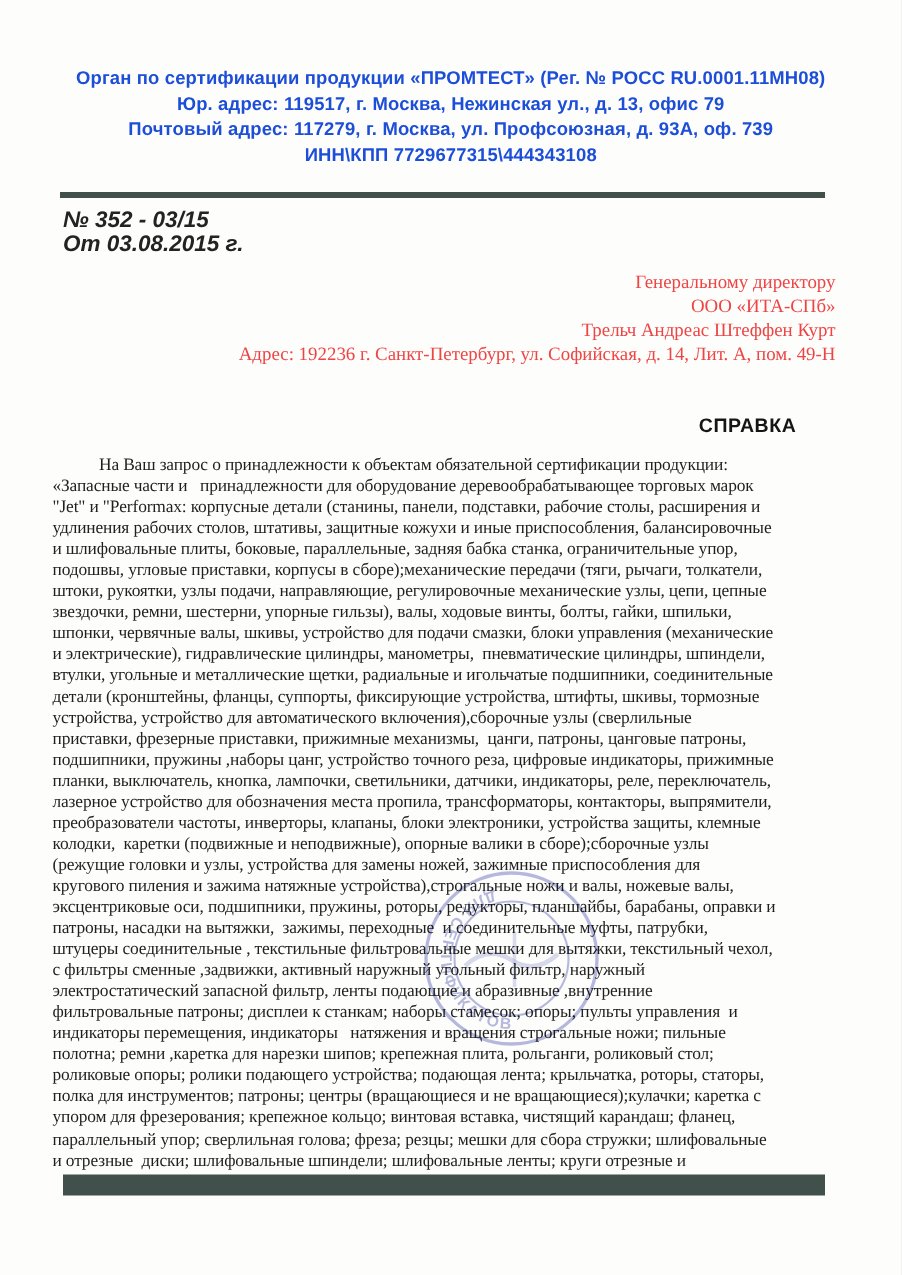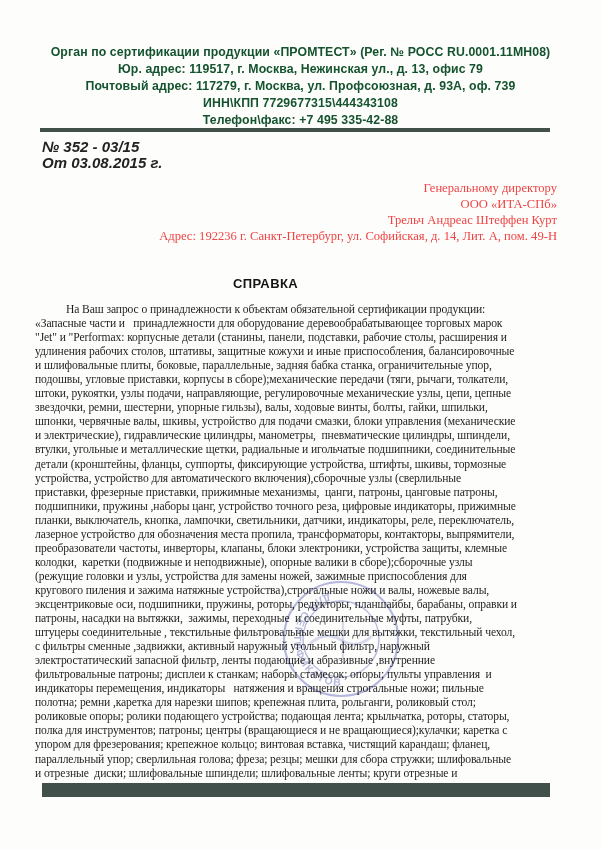--- a/index.html
+++ b/index.html
@@ -12,21 +12,21 @@
     font-family:"Liberation Serif", serif;
     color:#1d1d1d;
   }
   
   .org-header{
     position:absolute;top:44px;left:30px;width:541px;
     text-align:center;
     font-family:"Liberation Sans", sans-serif;
     font-weight:bold;
     font-size:12.3px;line-height:16.9px;
-    color:#14532d;
+    color:#1d4ed8;
     letter-spacing:0.1px;
   }
   .divider{
     position:absolute;left:40px;width:510px;
     background:#41504a;
   }
   .divider.top{top:128px;height:4px;}
   .divider.bottom{top:783px;left:42px;width:508px;height:14px;}
   
   .ref-block{
@@ -39,21 +39,21 @@
   
   .addressee{
     position:absolute;top:181px;right:44px;
     text-align:right;
     font-size:12.6px;line-height:15.9px;
     color:#ef4444;
   }
   
   .doc-title{
     position:absolute;top:276px;left:0;width:531px;
-    text-align:center;
+    text-align:right;
     font-family:"Liberation Sans", sans-serif;
     font-weight:bold;
     font-size:13px;letter-spacing:0.4px;
     color:#151515;
   }
   
   .body-text{
     position:absolute;top:303px;left:35px;width:516px;
     font-size:11.6px;line-height:14.05px;
     letter-spacing:-0.1px;
@@ -72,21 +72,20 @@
 </head>
 <body>
 
 <div class="page">
 
   <div class="org-header">
     <div>Орган по сертификации продукции  «ПРОМТЕСТ» (Рег. № РОСС RU.0001.11МН08)</div>
     <div>Юр. адрес: 119517, г. Москва, Нежинская ул., д. 13, офис 79</div>
     <div>Почтовый адрес: 117279, г. Москва, ул. Профсоюзная, д. 93А, оф. 739</div>
     <div>ИНН\КПП  7729677315\444343108</div>
-    <div>Телефон\факс: +7 495 335-42-88</div>
   </div>
 
   <div class="divider top"></div>
 
   <div class="ref-block">
     <div>№  352  - 03/15</div>
     <div>От 03.08.2015 г.</div>
   </div>
 
   <div class="addressee">

